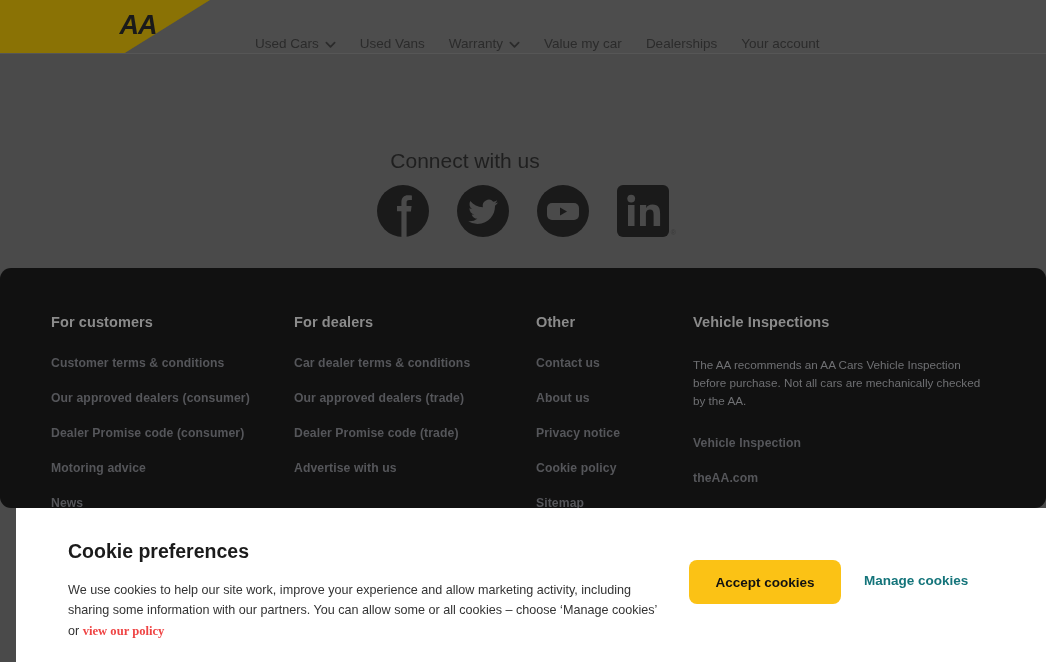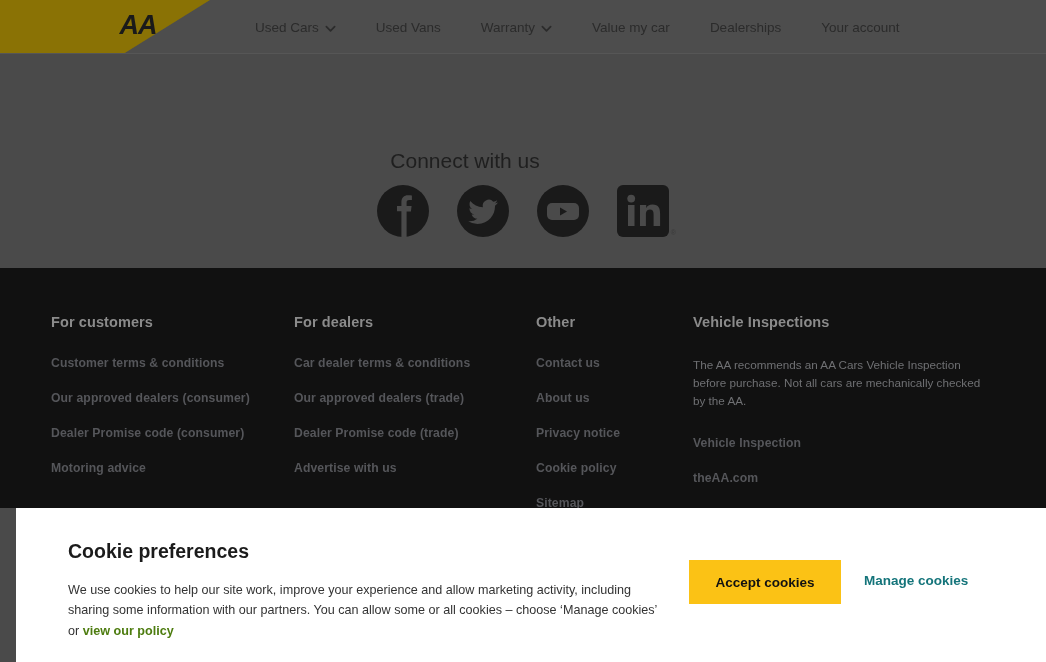--- a/index.html
+++ b/index.html
@@ -27,22 +27,22 @@
   .logo {
     position:absolute; left:96px; top:7px;
     width:44px; height:36px;
     display:flex; align-items:center; justify-content:center;
     font-style:italic; font-weight:bold; font-size:27px;
     letter-spacing:-1px; color:#1a1a1a;
     font-family:"Liberation Sans", sans-serif;
     margin-left:20px;
   }
   .nav {
-    position:absolute; left:255px; top:0; height:54px;
-    display:flex; align-items:center; gap:16px;
+    position:absolute; left:255px; top:16px; height:54px;
+    display:flex; align-items:center; gap:0;
   }
   .nav-item {
     display:flex; align-items:center; gap:6px;
     padding:0 12px; height:54px;
     font-size:13.5px; color:#2b2b2b; white-space:nowrap;
     cursor:pointer;
   }
   .nav-item:first-child { padding-left:0; }
   .chev { display:inline-block; width:11px; height:11px; position:relative; top:1px; }
   .chev svg { display:block; }
@@ -64,20 +64,21 @@
   .social svg { display:block; }
   .li-reg {
     position:absolute; right:-7px; bottom:1px;
     font-size:7px; color:#3a3a3a;
   }
 
   
   .footer {
     position:absolute; top:268px; left:0; width:1046px; height:240px;
     background:#111111;
+    border-radius:11px;
   }
   .footer-inner {
     position:absolute; left:51px; top:46px; width:950px;
     display:flex; align-items:flex-start;
   }
   .fcol { }
   .fcol.c1 { width:243px; }
   .fcol.c2 { width:242px; }
   .fcol.c3 { width:157px; }
   .fcol.c4 { width:300px; }
@@ -103,26 +104,26 @@
   }
   .cookie-title {
     position:absolute; left:52px; top:32px;
     font-size:19.5px; font-weight:bold; color:#1b1b1b;
   }
   .cookie-text {
     position:absolute; left:52px; top:72px; width:600px;
     font-size:12.6px; line-height:1.62; color:#333333;
   }
   .cookie-text a {
-    color:#4d7c0f; font-weight:bold; text-decoration:none; cursor:pointer;
+    color:#ef4444; font-weight:bold; text-decoration:none; cursor:pointer;font-family:Liberation Serif, serif;
   }
   .btn-accept {
     position:absolute; left:689px; top:560px;
     width:152px; height:44px;
-    background:#fbc215; border:none; border-radius:0;
+    background:#fbc215; border:none; border-radius:8px;
     font-family:"Liberation Sans", sans-serif;
     font-size:13.5px; font-weight:bold; color:#111111;
     cursor:pointer;
   }
   .btn-manage {
     position:absolute; left:864px; top:573px;
     font-size:13.5px; font-weight:bold; color:#14747a;
     cursor:pointer; background:none; border:none;
     font-family:"Liberation Sans", sans-serif;
   }
@@ -227,20 +228,21 @@
 
   <div class="footer">
     <div class="footer-inner">
 
       <div class="fcol c1">
         <h3>For customers</h3>
         <a class="flink">Customer terms &amp; conditions</a>
         <a class="flink">Our approved dealers (consumer)</a>
         <a class="flink">Dealer Promise code (consumer)</a>
         <a class="flink">Motoring advice</a>
+        <a class="flink">News</a>
       </div>
 
       <div class="fcol c2">
         <h3>For dealers</h3>
         <a class="flink">Car dealer terms &amp; conditions</a>
         <a class="flink">Our approved dealers (trade)</a>
         <a class="flink">Dealer Promise code (trade)</a>
         <a class="flink">Advertise with us</a>
       </div>
 

